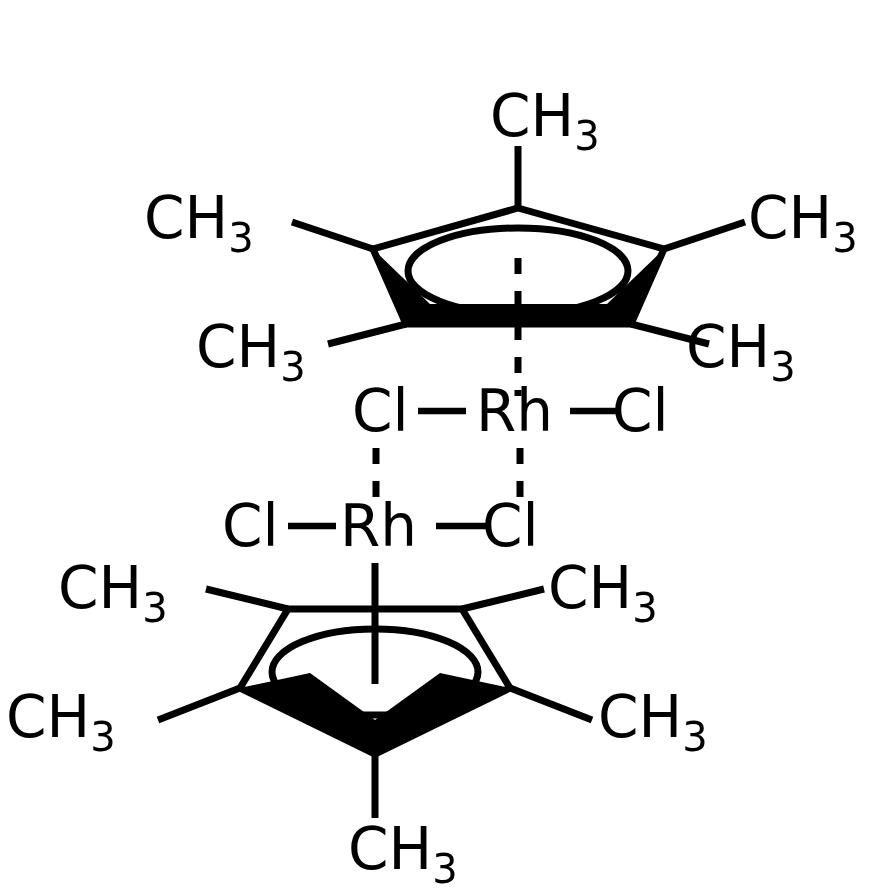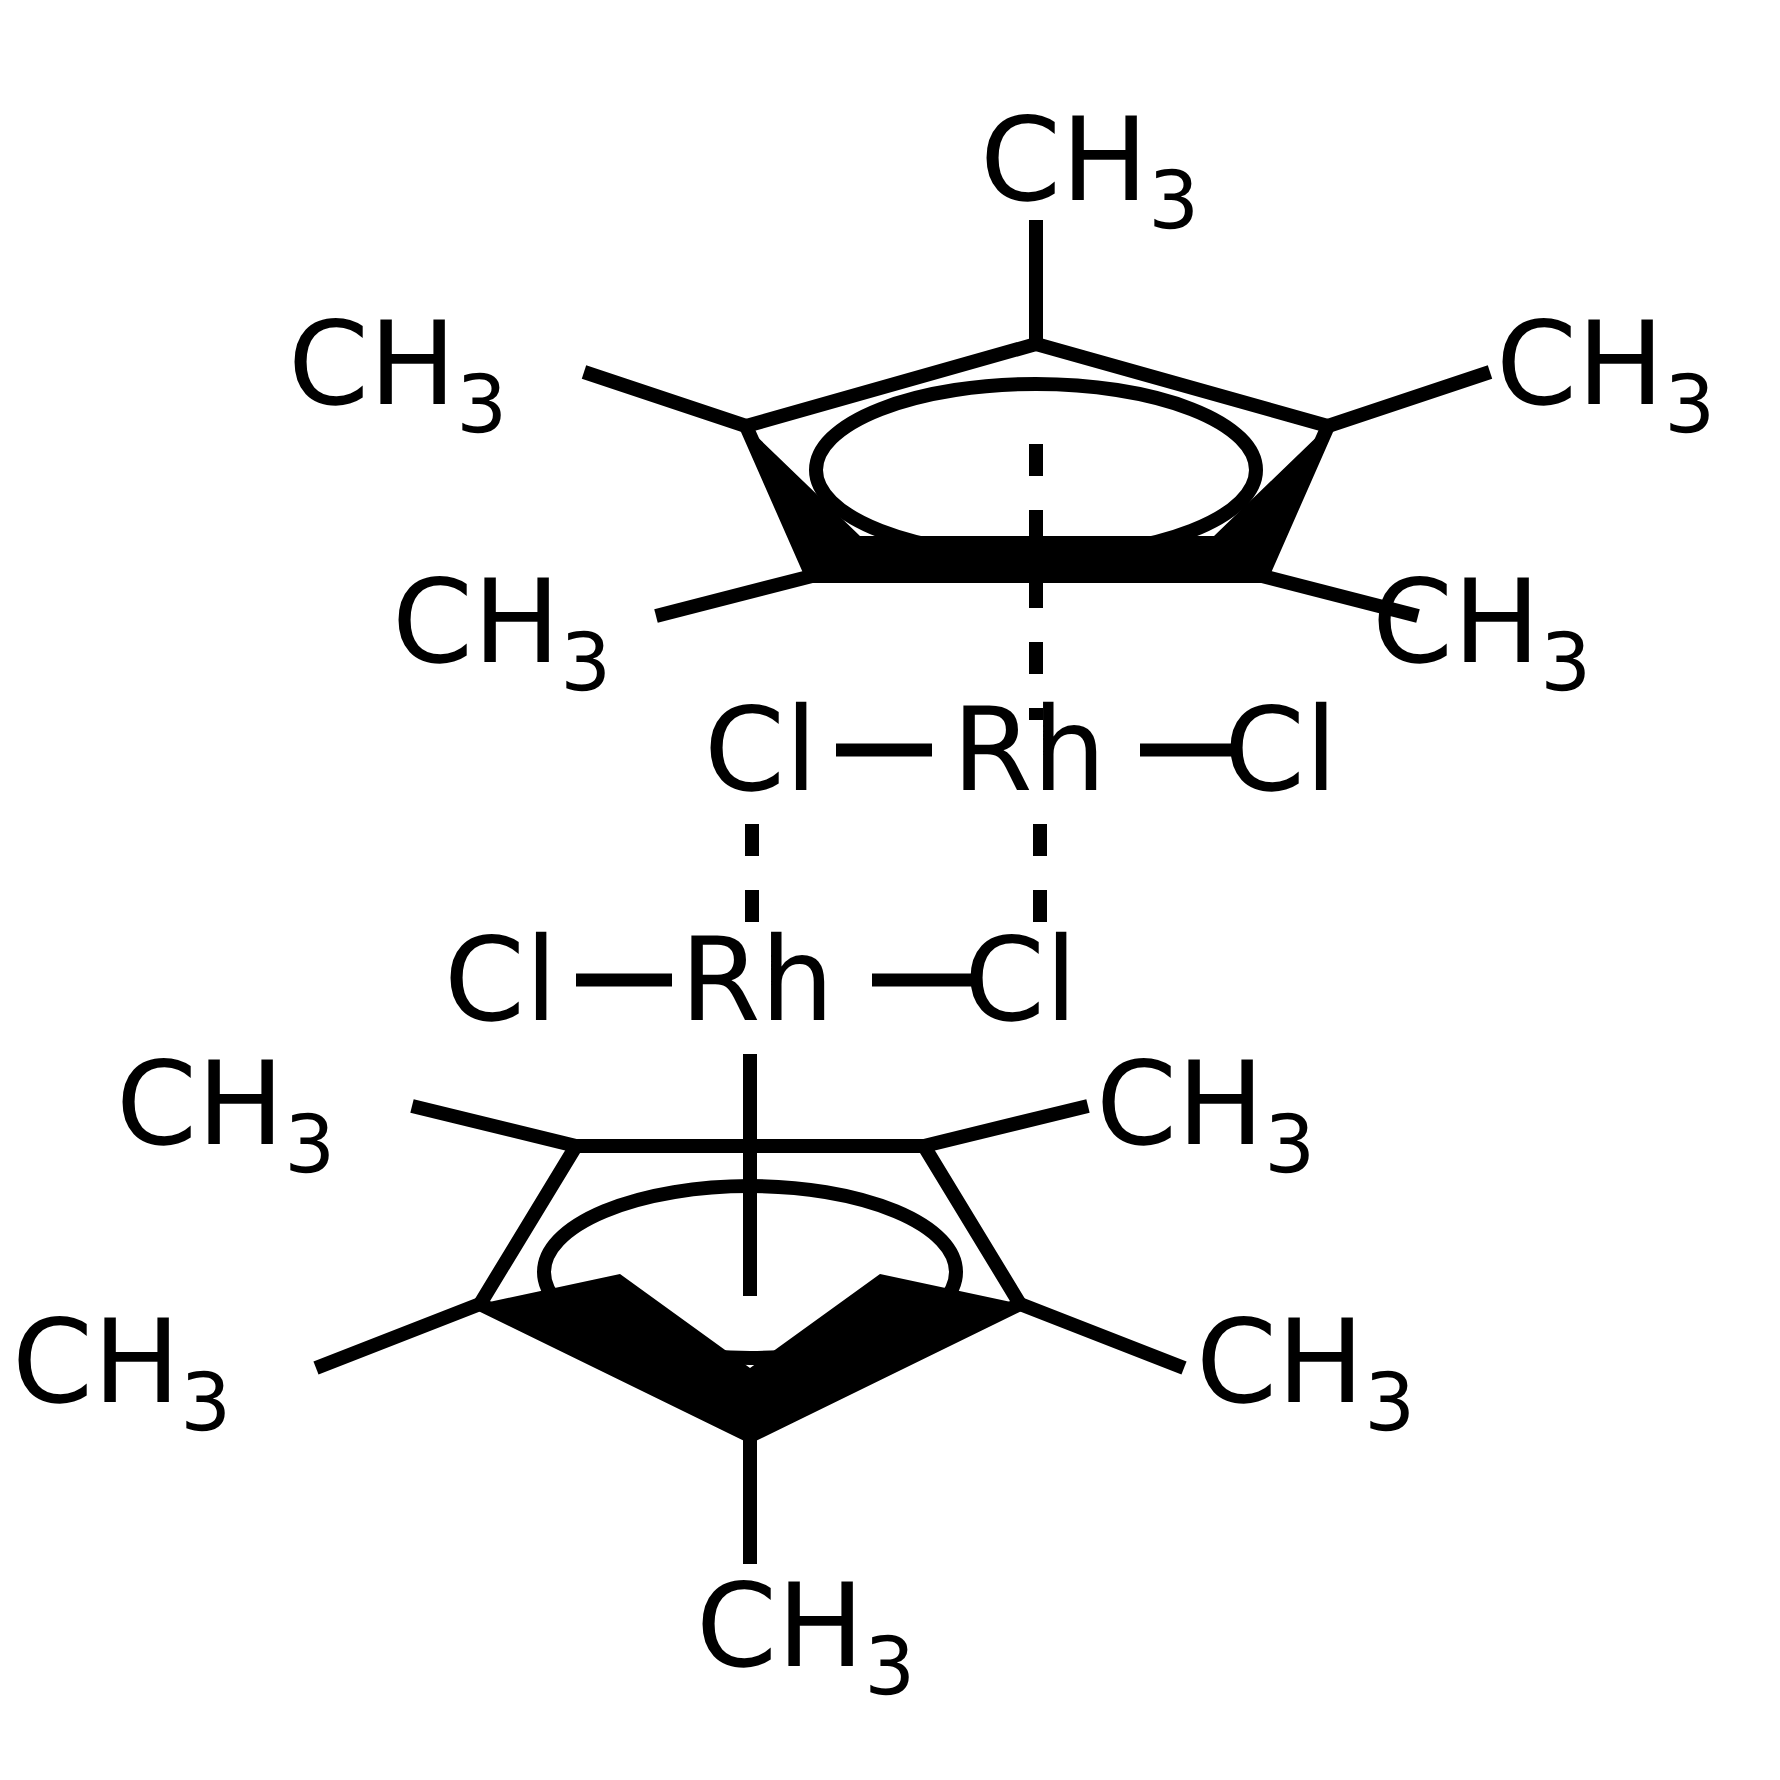--- a/index.html
+++ b/index.html
@@ -12,20 +12,21 @@
     width: 890px;
     height: 890px;
     font-family: "DejaVu Sans", "Liberation Sans", sans-serif;
     overflow: hidden;
   }
   #structure-canvas {
     position: relative;
     width: 890px;
     height: 784px;
     background: #ffffff;
+    margin-top: 36px;
   }
   #structure-canvas svg {
     position: absolute;
     left: 0;
     top: 0;
     display: block;
   }
   .atom-label {
     font-family: "DejaVu Sans", "Liberation Sans", sans-serif;
     fill: #000000;

